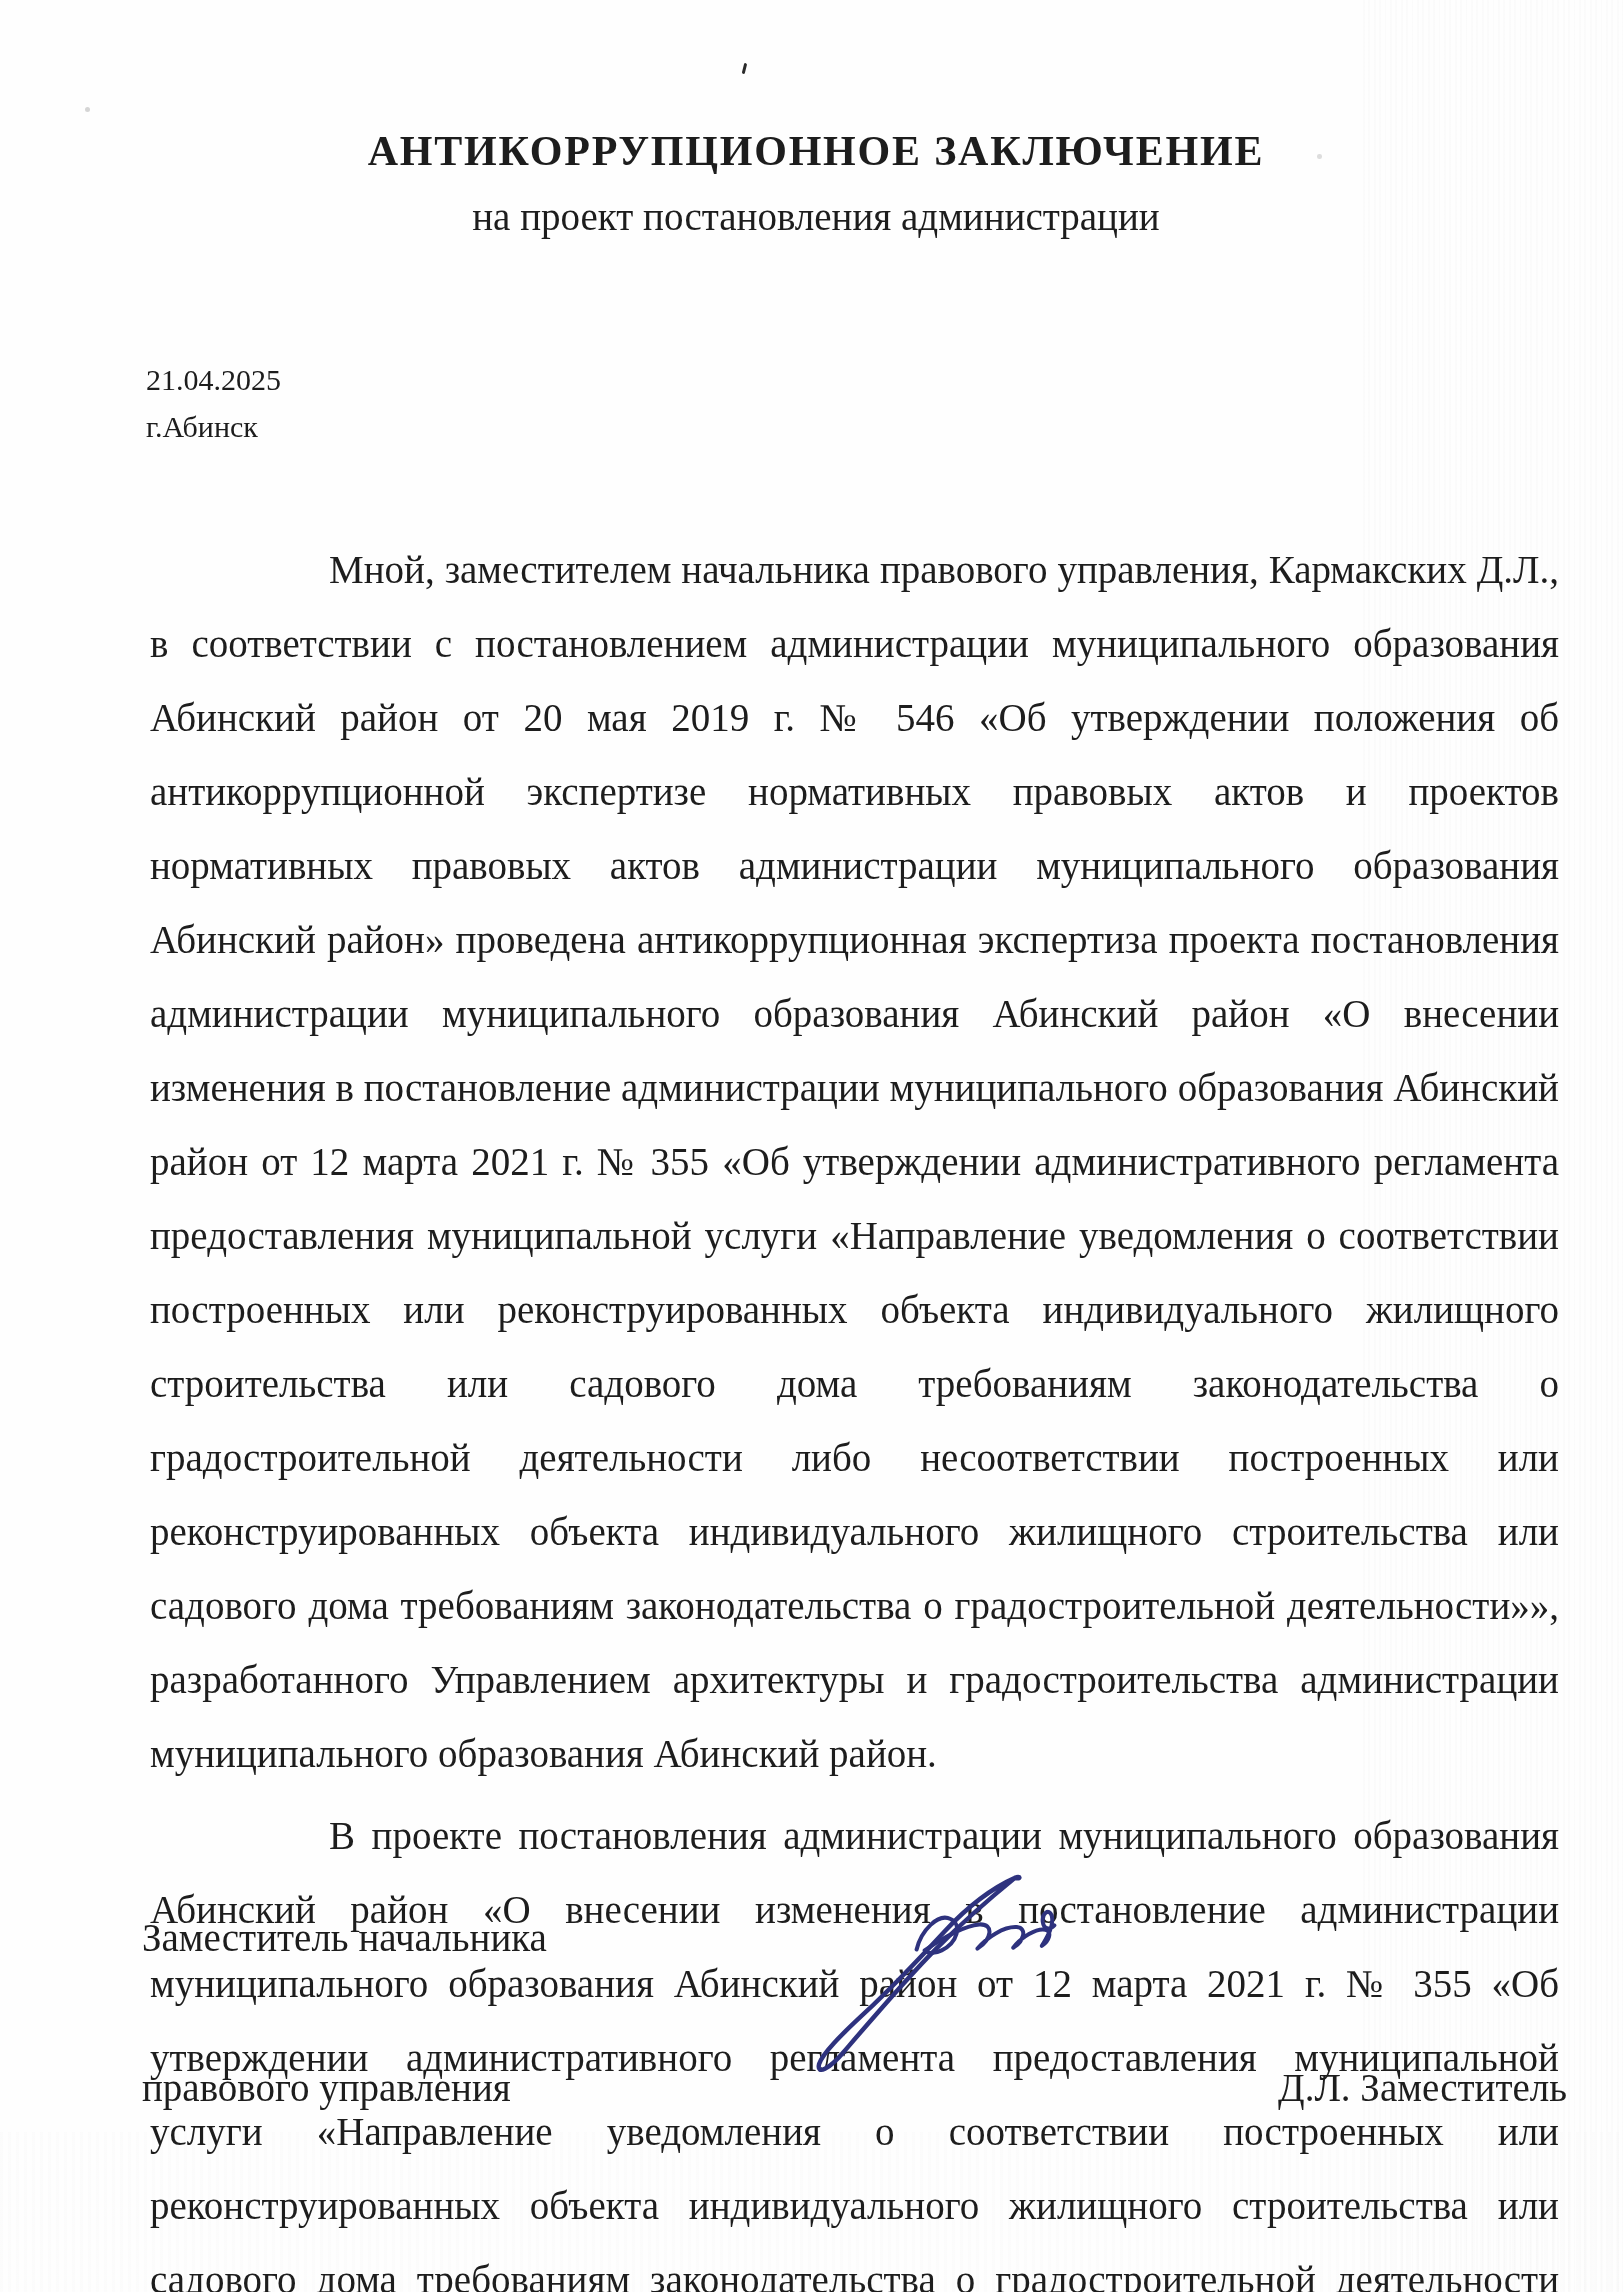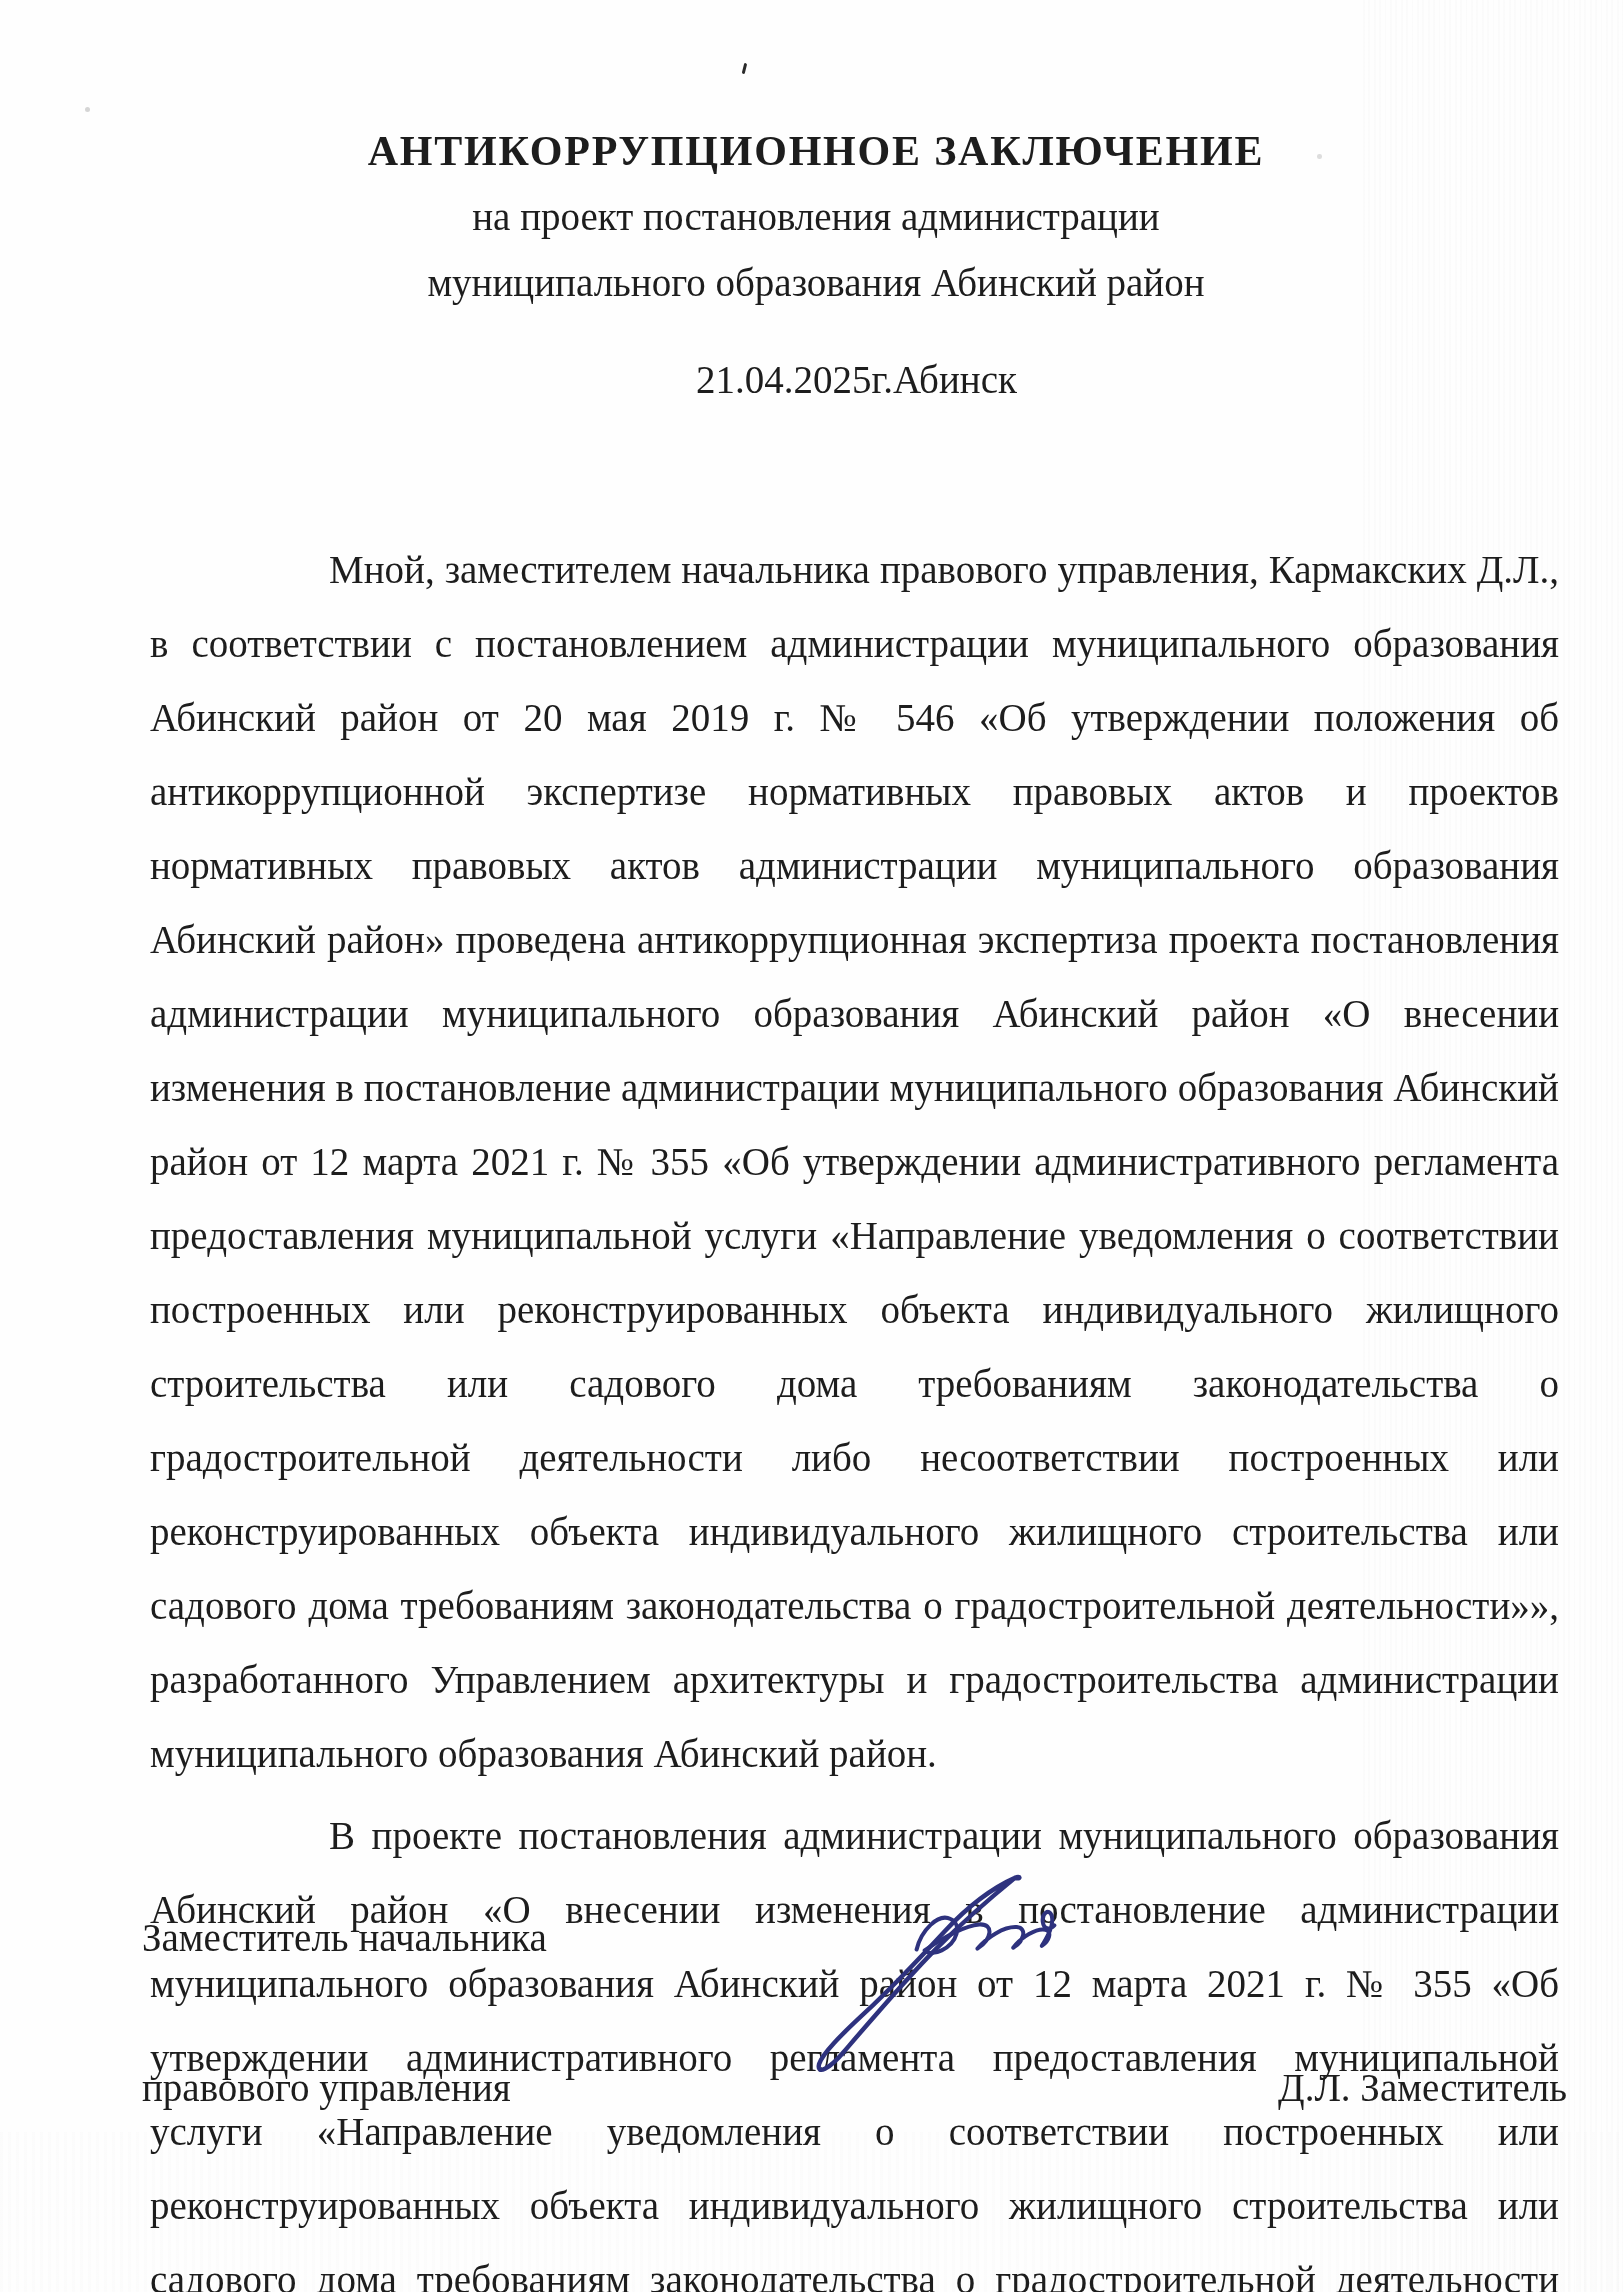--- a/index.html
+++ b/index.html
@@ -61,23 +61,24 @@
     line-height: 54px;
     margin: 12px;
   }
 
   .meta-row {
     position: absolute;
     top: 356px;
     left: 146px;
     right: 65px;
     display: flex;
-    justify-content: center;
-    font-size: 39px;
+    justify-content: flex-end;
+    font-size: 30px;
     line-height: 47px;
+    flex-direction: column;
   }
 
   .body-text {
     position: absolute;
     top: 525px;
     left: 142px;
     right: 65px;
     font-size: 39px;
     line-height: 74px;
     text-align: justify;
@@ -116,21 +117,20 @@
 
   <div class="noise-right"></div>
   <div class="noise-bottom"></div>
   <div class="speck-a"></div>
   <div class="speck-b"></div>
   <div class="speck-c"></div>
 
   <div class="title-block">
     <h1 class="doc-title">АНТИКОРРУПЦИОННОЕ ЗАКЛЮЧЕНИЕ</h1>
     <div class="doc-subtitle">на проект постановления администрации</div>
-    <div class="doc-subtitle">муниципального образования Абинский район</div>
   </div>
 
   <div class="meta-row">
     <span>21.04.2025</span>
     <span>г.Абинск</span>
   </div>
 
   <div class="body-text">
     <p>Мной, заместителем начальника правового управления, Кармакских Д.Л., в соответствии с постановлением администрации муниципального образования Абинский район от 20 мая 2019 г. № 546 «Об утверждении положения об антикоррупционной экспертизе нормативных правовых актов и проектов нормативных правовых актов администрации муниципального образования Абинский район» проведена антикоррупционная экспертиза проекта постановления администрации муниципального образования Абинский район «О внесении изменения в постановление администрации муниципального образования Абинский район от 12 марта 2021 г. № 355 «Об утверждении административного регламента предоставления муниципальной услуги «Направление уведомления о соответствии построенных или реконструированных объекта индивидуального жилищного строительства или садового дома требованиям законодательства о градостроительной деятельности либо несоответствии построенных или реконструированных объекта индивидуального жилищного строительства или садового дома требованиям законодательства о градостроительной деятельности»», разработанного Управлением архитектуры и градостроительства администрации муниципального образования Абинский район.</p>
     <p>В проекте постановления администрации муниципального образования Абинский район «О внесении изменения в постановление администрации муниципального образования Абинский район от 12 марта 2021 г. № 355 «Об утверждении административного регламента предоставления муниципальной услуги «Направление уведомления о соответствии построенных или реконструированных объекта индивидуального жилищного строительства или садового дома требованиям законодательства о градостроительной деятельности либо несоответствии построенных или реконструированных объекта индивидуального жилищного строительства или садового дома требованиям законодательства о градостроительной деятельности»» коррупциогенные факторы не выявлены.</p>

